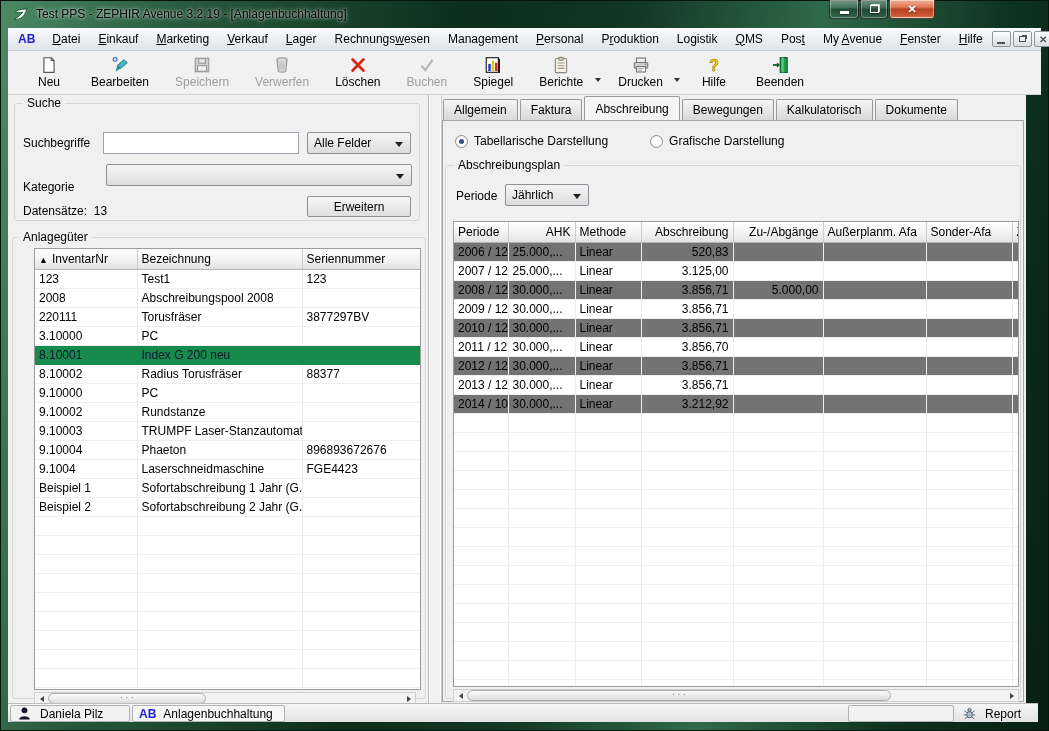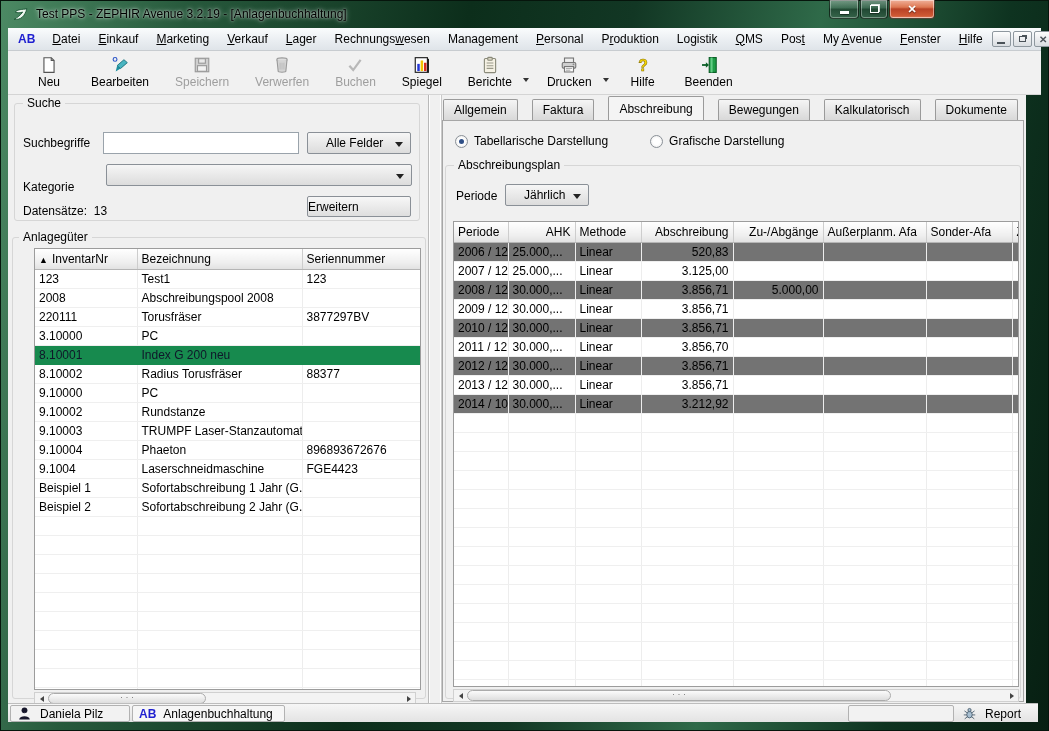--- a/index.html
+++ b/index.html
@@ -61,25 +61,25 @@
 
   .groupbox { position:absolute; border:1px solid #d6d6d6; border-radius:3px; }
   .group-label { position:absolute; top:-8px; left:8px; background:#f0f0f0; padding:0 4px; white-space:nowrap; }
 
   
   #suche-box { left:6px; top:8px; width:406px; height:118px; }
   .fldlabel { position:absolute; white-space:nowrap; }
   #search-input { position:absolute; left:88px; top:28px; width:196px; height:22px; border:1px solid #9aa3ab;
     font-family:"Liberation Sans",sans-serif; font-size:12px; padding:0 4px; background:#fff; }
   .combo { position:absolute; height:22px; border:1px solid #8a9097; border-radius:2px;
-    background:linear-gradient(#f6f6f6,#dcdcdc); display:flex; align-items:center; padding-left:18px; cursor:default; }
+    background:linear-gradient(#f6f6f6,#dcdcdc); display:flex; align-items:center; padding-left:6px; cursor:default; }
   .combo::after { content:""; position:absolute; right:7px; top:9px; width:0; height:0;
     border-left:4px solid transparent; border-right:4px solid transparent; border-top:5px solid #222; }
   .btn { position:absolute; border:1px solid #8a9097; border-radius:2px; background:linear-gradient(#f7f7f7,#dedede);
-    display:flex; align-items:center; cursor:default; }
+    display:flex; align-items:center; justify-content:center; cursor:default; }
 
   
   #anlage-box { left:4px; top:142px; width:414px; height:462px; }
   .tbl-wrap { position:absolute; border:1px solid #9c9c9c; background:#fff; overflow:hidden; }
   table { border-collapse:collapse; table-layout:fixed; background:#fff; font-size:12px; }
   th { font-weight:normal; text-align:left; height:20px; padding:0 4px;
     background:linear-gradient(#ffffff,#eeeeee 70%,#e2e2e2); border-right:1px solid #cdcdcd; border-bottom:1px solid #b5b5b5;
     overflow:hidden; white-space:nowrap; }
   td { height:19px; padding:0 4px; border-right:1px solid #ededed; border-bottom:1px solid #efefef;
     overflow:hidden; white-space:nowrap; }
@@ -95,21 +95,21 @@
   .hs-arrow.left i  { border-right:4px solid #444; }
   .hs-arrow.right i { border-left:4px solid #444; }
   .hs-thumb { background:linear-gradient(#fbfbfb,#dedede); border:1px solid #ababab; border-radius:6px;
     display:flex; align-items:center; justify-content:center; }
   .hs-thumb::after { content:"· · ·"; color:#777; font-size:9px; line-height:9px; margin-top:-2px; }
   .hs-track { flex:1; }
 
   
   #tabs { left:435px; top:3px; height:22px; display:flex; align-items:flex-end; }
   .tab { padding:3px 10px 3px 10px; border:1px solid #9a9a9a; border-bottom:none; border-radius:2px 2px 0 0;
-    background:linear-gradient(#f5f5f5,#d8d8d8); margin-right:14px; white-space:nowrap; position:relative; z-index:1; cursor:default; }
+    background:linear-gradient(#f5f5f5,#d8d8d8); margin-right:2px; white-space:nowrap; position:relative; z-index:1; cursor:default; }
   .tab.active { background:#f4f4f4; padding-top:5px; padding-bottom:4px; z-index:3; }
   #tabpage { left:434px; top:25px; width:582px; height:582px; background:#f0f0f0; border:1px solid #a6a6a6; z-index:2; }
 
   .radio-row { position:absolute; left:12px; top:13px; display:flex; }
   .radio-opt { display:flex; align-items:center; margin-right:42px; cursor:default; }
   .radio-circ { width:13px; height:13px; border-radius:50%; border:1px solid #8a9097;
     background:radial-gradient(#ffffff 40%,#e6e6e6); margin-right:6px; position:relative; }
   .radio-opt.checked .radio-circ::after { content:""; position:absolute; left:3px; top:3px; width:5px; height:5px;
     border-radius:50%; background:#2f4f86; }
 
@@ -215,20 +215,26 @@
       <span>Speichern</span>
     </div>
     <div class="tool-btn disabled">
       <span class="ticon"><svg viewBox="0 0 16 16">
           <ellipse cx="8" cy="3.3" rx="4.6" ry="1.6" fill="#dedede" stroke="#9a9a9a"></ellipse>
           <path d="M3.6 3.8l1 9.8c.1 1.1 6.7 1.1 6.8 0l1-9.8" fill="#d4d4d4" stroke="#9a9a9a"></path>
           <path d="M6.3 6v6M8 6v6M9.7 6v6" stroke="#b5b5b5" stroke-width="0.7"></path>
         </svg></span>
       <span>Verwerfen</span>
     </div>
+    <div class="tool-btn">
+      <span class="ticon"><svg viewBox="0 0 16 16">
+          <path d="M3.2 3.2l9.6 9.6M12.8 3.2l-9.6 9.6" stroke="#d42a1e" stroke-width="2.5" stroke-linecap="round"></path>
+        </svg></span>
+      <span>Löschen</span>
+    </div>
     <div class="tool-btn disabled">
       <span class="ticon"><svg viewBox="0 0 16 16">
           <path d="M3 8.6l3.4 3.9L13 3.4" stroke="#b8b8b8" stroke-width="2" fill="none"></path>
         </svg></span>
       <span>Buchen</span>
     </div>
     <div class="tool-btn">
       <span class="ticon"><svg viewBox="0 0 16 16">
           <rect x="2" y="1.5" width="10.8" height="13" fill="#fff" stroke="#1a1a1a"></rect>
           <rect x="12.8" y="2.5" width="1.4" height="12.5" fill="#1a1a1a"></rect>

